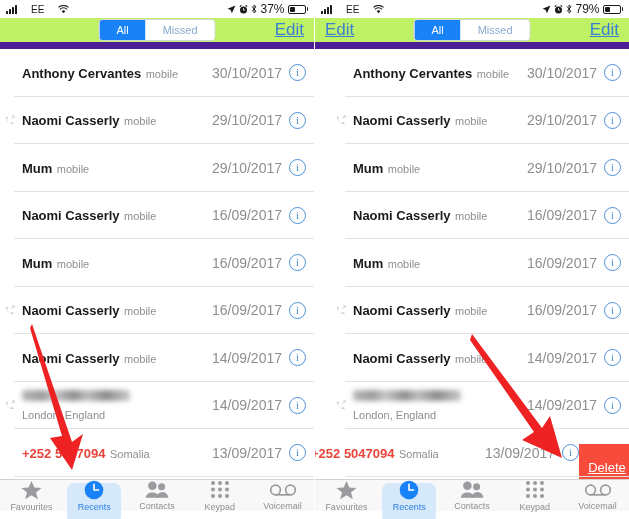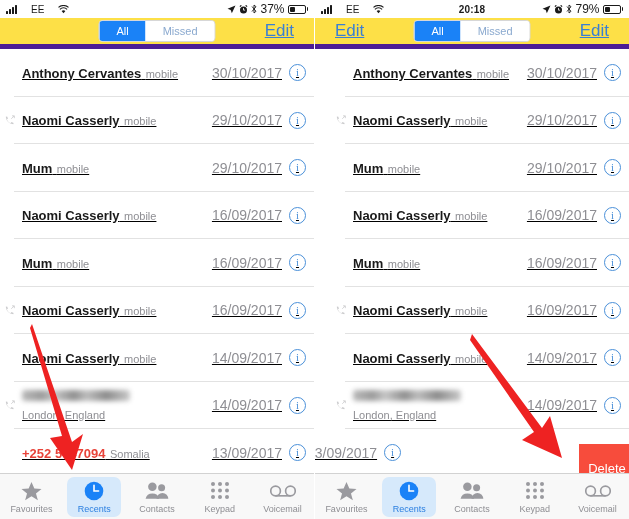--- a/index.html
+++ b/index.html
@@ -46,24 +46,24 @@
     width: 18px; height: 9px; border: 1px solid #1a1a1a;
     border-radius: 2px; padding: 1px; display: flex;
   }
   .batt-fill { background: #1a1a1a; height: 100%; width: 37%; border-radius: 1px; }
   .batt-cap { width: 1.5px; height: 4px; background: #1a1a1a; border-radius: 0 1px 1px 0; margin-left: 1px; }
   .pct { font-size: 12px; }
 
   
   .navbar {
     height: 31px;
-    background: #fde047;
-    border-bottom: 5px solid #4c1d95;
+    background: #bef264;
+    border-bottom: 7px solid #4c1d95;
     display: flex; align-items: center;
-    padding: 0 20px;
+    padding: 0 10px;
     position: relative;
   }
   .nav-link {
     font-size: 17px;
     color: #3a7fd5;
     text-decoration: underline;
     white-space: nowrap;
   }
   .nav-link.right-side { margin-left: auto; }
   .segmented {
@@ -78,21 +78,21 @@
   .seg {
     display: flex; align-items: center; justify-content: center;
     font-size: 11px;
     padding: 0 17px;
     color: #8aa9cf;
     background: #ffffff;
   }
   .seg.active { background: #1a82f7; color: #ffffff; }
 
   
-  .list { position: relative; background: #fde047; text-decoration: underline; }
+  .list { position: relative; background: #fde047; }
   .row {
     position: relative;
     height: 47.5px;
     display: flex;
     align-items: center;
     background: #ffffff;
     padding-right: 8px;
   }
   .row:after {
     content: "";
@@ -154,22 +154,22 @@
     height: 47.5px;
     background: #f74c3c;
     color: #ffffff;
     font-size: 13px;
     display: flex; align-items: center; justify-content: center;
     text-decoration: underline;
   }
 
   
   .tabbar {
-    position: absolute; bottom: 0; left: 0; right: 0;
-    height: 46px;
+    position: absolute; bottom: 8px; left: 0; right: 0;
+    height: 32px;
     background: #f8f8f8;
     border-top: 1px solid #d2d2d2;
     display: flex;
     align-items: stretch;
   }
   .tab {
     flex: 1;
     display: flex; flex-direction: column;
     align-items: center; justify-content: center;
     gap: 2px;
@@ -439,21 +439,20 @@
           </span>
         <span class="carrier">EE</span>
         <span class="wifi">
           <svg width="11" height="9" viewBox="0 0 11 9">
               <path d="M5.5 8.2 L3.6 6 a2.9 2.9 0 0 1 3.8 0 Z" fill="#1a1a1a"></path>
               <path d="M1.9 4.3 a5.3 5.3 0 0 1 7.2 0" stroke="#1a1a1a" stroke-width="1.1" fill="none"></path>
               <path d="M0.5 2.3 a7.8 7.8 0 0 1 10 0" stroke="#1a1a1a" stroke-width="1.1" fill="none"></path>
             </svg>
         </span>
       </div>
-      <div class="sb-center">20:18</div>
       <div class="sb-right">
         <span class="loc">
           <svg width="9" height="9" viewBox="0 0 10 10">
               <path d="M9.4 0.6 L0.6 4.3 L4.1 5.6 L5.4 9.2 Z" fill="#1a1a1a"></path>
             </svg>
         </span>
         <span class="alarm">
           <svg width="9" height="9" viewBox="0 0 10 10">
               <circle cx="5" cy="5.5" r="3.9" fill="#1a1a1a"></circle>
               <path d="M5 3.3 v2.4 h1.8" stroke="#fff" stroke-width="0.9" fill="none"></path>
@@ -577,20 +576,24 @@
           <span class="title redacted"></span>
           <span class="subtitle">London, England</span>
         </span>
         <span class="date">14/09/2017</span>
         <span class="info-btn">i</span>
       </div>
 
       <div class="row swiped">
         <div class="row-content">
           <span class="callicon"></span>
+          <span class="texts">
+            <span class="title missed">+252 5047094</span>
+            <span class="subtitle">Somalia</span>
+          </span>
           <span class="date">13/09/2017</span>
           <span class="info-btn">i</span>
           <span class="delete-btn">Delete</span>
         </div>
       </div>
 
     </div>
 
     <div class="tabbar">
       <div class="tab">

